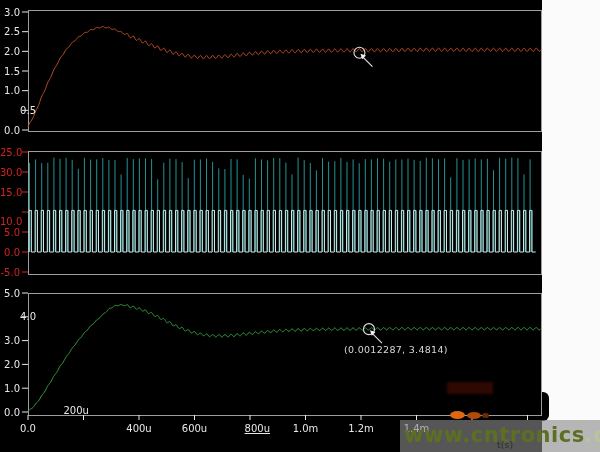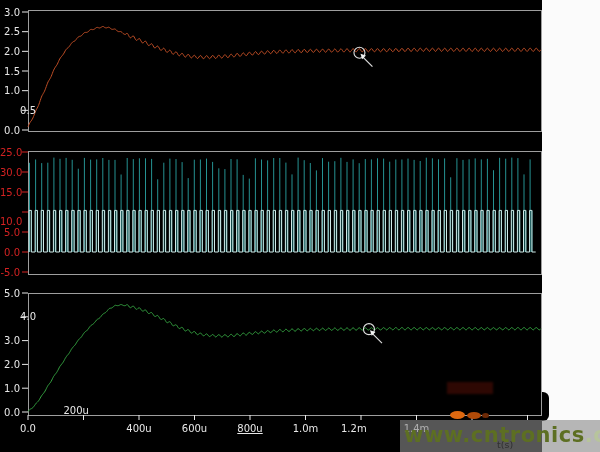--- a/index.html
+++ b/index.html
@@ -113,26 +113,27 @@
       <div class="tick-label right" style="left: 0px; top: 336.1px; width: 20px; color: rgb(232, 232, 232);">3.0</div>
       <div class="tick-label right" style="left: 0px; top: 359.9px; width: 20px; color: rgb(232, 232, 232);">2.0</div>
       <div class="tick-label right" style="left: 0px; top: 383.7px; width: 20px; color: rgb(232, 232, 232);">1.0</div>
       <div class="tick-label right" style="left: 0px; top: 407.5px; width: 20px; color: rgb(232, 232, 232);">0.0</div>
     </div>
   <div id="xlabels">
       <div class="tick-label" style="left: 8px; top: 424px; width: 40px; text-align: center; color: rgb(232, 232, 232);">0.0</div>
       <div class="tick-label" style="left: 63.5px; top: 406px; width: 40px; color: rgb(232, 232, 232);">200u</div>
       <div class="tick-label" style="left: 119px; top: 424px; width: 40px; text-align: center; color: rgb(232, 232, 232);">400u</div>
       <div class="tick-label" style="left: 174.5px; top: 424px; width: 40px; text-align: center; color: rgb(232, 232, 232);">600u</div>
-      <div class="tick-label" style="left: 230px; top: 424px; width: 40px; text-align: center; color: rgb(232, 232, 232); text-decoration: underline;">800u</div>
+      <div class="tick-label" style="left: 230px; top: 424px; width: 40px; text-align: right; color: rgb(232, 232, 232); text-decoration: underline;">800u</div>
       <div class="tick-label" style="left: 285.5px; top: 424px; width: 40px; text-align: center; color: rgb(232, 232, 232);">1.0m</div>
-      <div class="tick-label" style="left: 341px; top: 424px; width: 40px; text-align: left; color: rgb(232, 232, 232);">1.2m</div>
+      <div class="tick-label" style="left: 341px; top: 424px; width: 40px; text-align: center; color: rgb(232, 232, 232);">1.2m</div>
       <div class="tick-label" style="left: 396.5px; top: 424px; width: 40px; text-align: center; color: rgb(232, 232, 232);">1.4m</div>
     </div>
 
+  <div class="cursor-readout" style="left:344px; top:344px;">(0.0012287, 3.4814)</div>
 
   <div class="smudge" style="left:447px; top:382px; width:46px; height:12px; background:rgba(110,18,8,0.42);"></div>
   <div class="blob" style="left:450px; top:411px; width:15px; height:8px; background:#dd6810;"></div>
   <div class="blob" style="left:467px; top:412px; width:14px; height:7px; background:#b04a08;"></div>
   <div class="blob" style="left:482px; top:413px; width:7px; height:5px; background:#6e2a06;"></div>
 
   <div class="watermark-band" style="left:400px; top:420px; width:200px; height:32px;"></div>
   <div class="watermark-text" style="left:404px; top:423px;">
     <span class="wm-main">www.cntronics</span><span class="wm-suffix">.com</span>
   </div>

